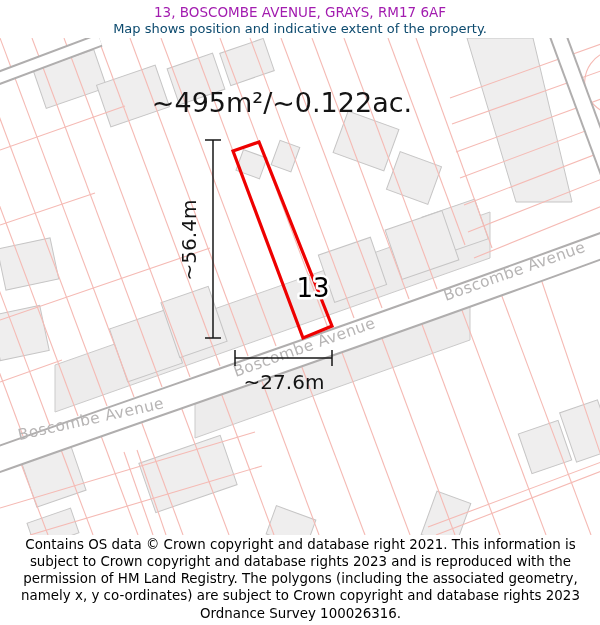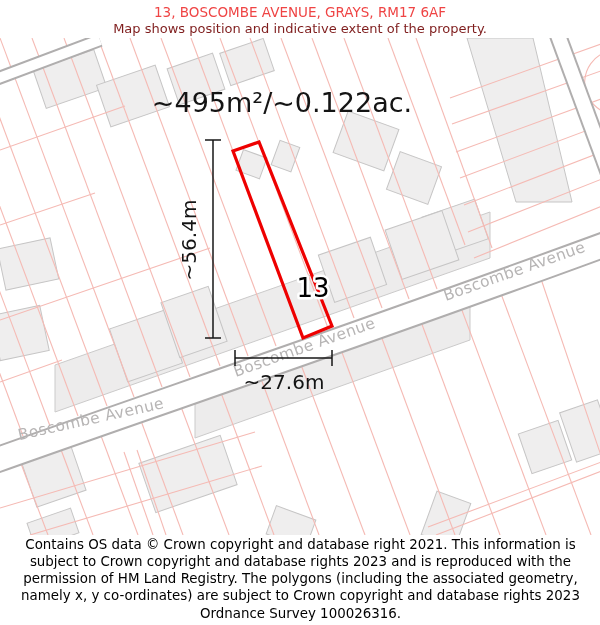--- a/index.html
+++ b/index.html
@@ -1,20 +1,20 @@
 <!DOCTYPE html>
 <html><head>
 <meta charset="utf-8">
 <style>
   html,body{margin:0;padding:0;background:#fff;}
   body{width:600px;height:625px;position:relative;overflow:hidden;
        font-family:"DejaVu Sans","Liberation Sans",sans-serif;color:#111;}
   .header{position:absolute;top:0;left:0;width:600px;height:40px;text-align:center;background:#fff;}
-  .header .title{font-size:13.5px;margin-top:5px;line-height:1.18;color:#ef4444;}
-  .header .subtitle{font-size:13px;line-height:1.2;color:#7f1d1d;}
+  .header .title{font-size:13.5px;margin-top:5px;line-height:1.18;color:#a21caf;}
+  .header .subtitle{font-size:13px;line-height:1.2;color:#0c4a6e;}
   .map-wrap{position:absolute;top:38px;left:0;width:600px;height:497px;background:#fff;}
   svg{display:block;}
   .parcel{stroke:#f5bab4;stroke-width:1.1;fill:none;}
   .bld{fill:#efeeee;stroke:#c6c5c5;stroke-width:1;}
   .band{fill:#edecec;stroke:#cbcaca;stroke-width:1;}
   .road-case{stroke:#b0aeae;fill:none;}
   .road-fill{stroke:#ffffff;fill:none;}
   .dim{stroke:#161616;stroke-width:1.5;fill:none;}
   .maptext{fill:#141414;}
   .street{fill:#b7b5b5;letter-spacing:0.4px;}

